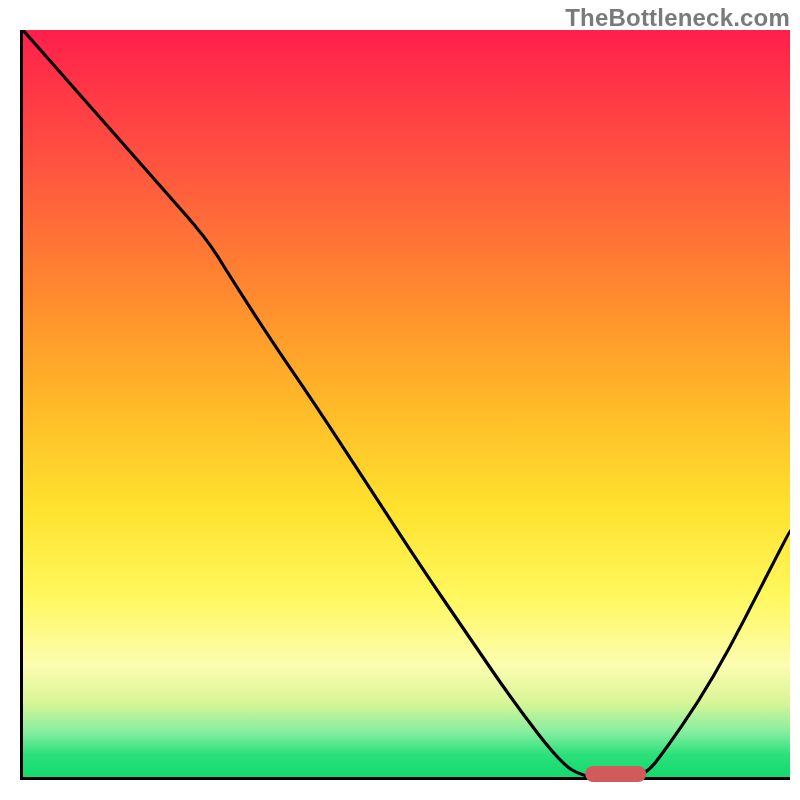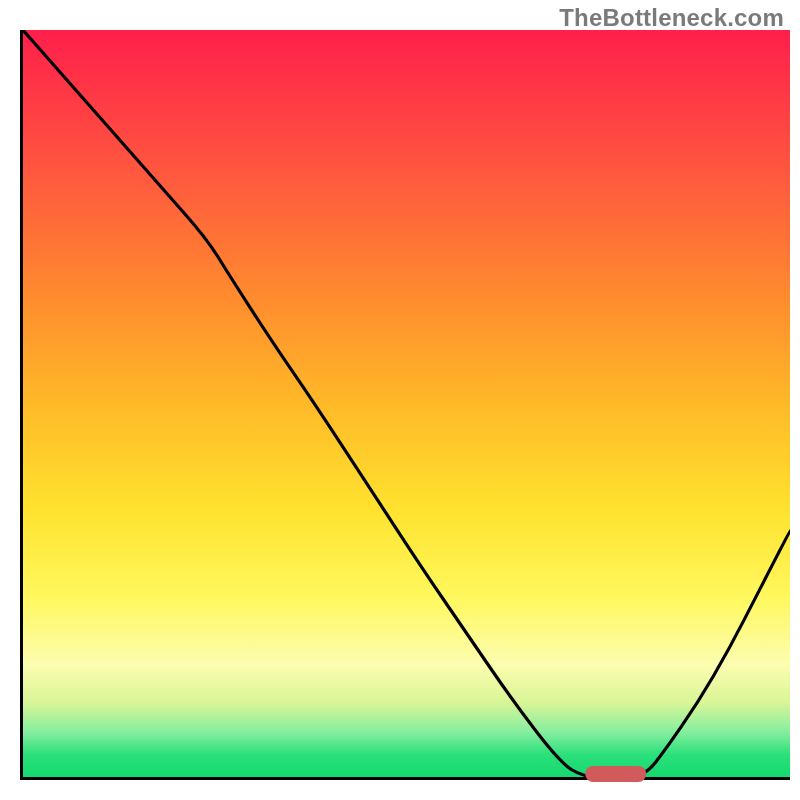--- a/index.html
+++ b/index.html
@@ -12,21 +12,21 @@
     background: #ffffff;
   }
   .chart-container {
     position: relative;
     width: 800px;
     height: 800px;
   }
   .watermark {
     position: absolute;
     top: 4px;
-    right: 16px;
+    right: 10px;
     font-size: 24px;
     font-weight: 600;
     color: #7a7a7a;
     letter-spacing: 0.2px;
     z-index: 10;
   }
   .plot-area {
     position: absolute;
     left: 20px;
     top: 30px;

